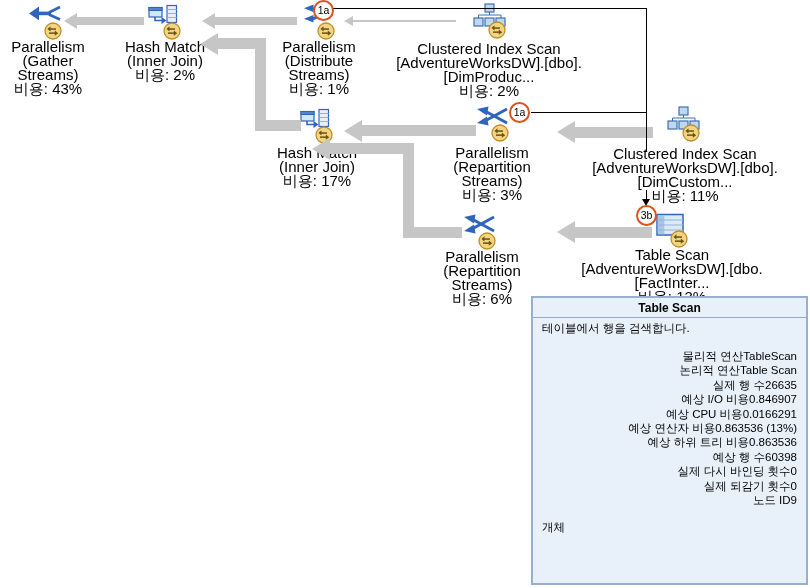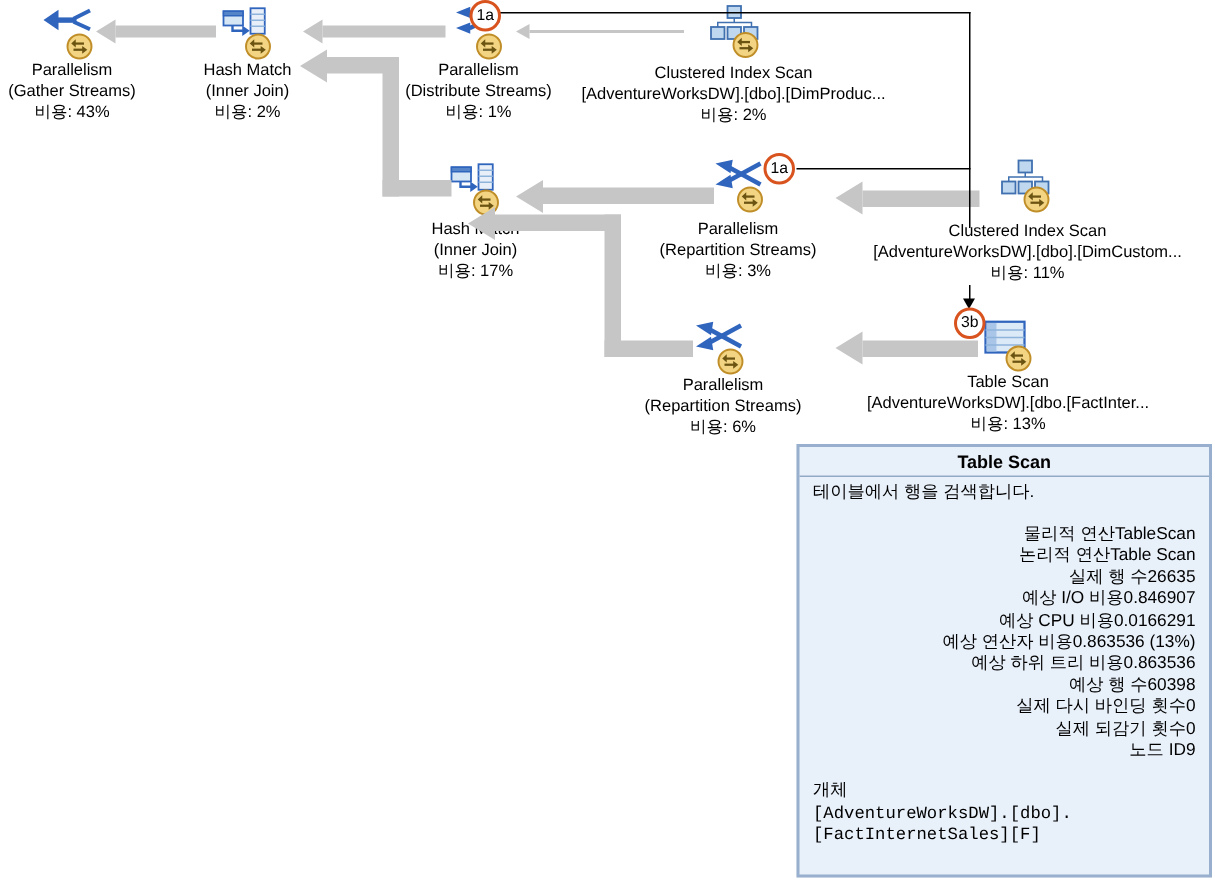--- a/index.html
+++ b/index.html
@@ -1,18 +1,18 @@
 <!DOCTYPE html>
 <html><head>
 <meta charset="utf-8">
 <style>
   html,body{margin:0;padding:0;background:#fff;}
   .canvas{position:relative;width:810px;height:588px;background:#ffffff;overflow:hidden;
           font-family:"Liberation Sans",sans-serif;color:#000;}
-  .node{position:absolute;text-align:center;font-size:11px;line-height:14px;}
+  .node{position:absolute;text-align:center;font-size:15px;line-height:14px;}
   .icon{position:absolute;}
   .circ{position:absolute;width:17px;height:17px;border:2px solid #d9531e;border-radius:50%;
         background:#fff;font-size:10.5px;line-height:17px;text-align:center;z-index:6;}
   .bar{position:absolute;background:#c6c6c6;z-index:1;}
   .blk{position:absolute;background:#000;z-index:2;}
   .tri{position:absolute;width:0;height:0;border-style:solid;z-index:1;}
   .tri.big{border-width:11px 18px 11px 0;border-color:transparent #c6c6c6 transparent transparent;}
   .tri.med{border-width:8px 13px 8px 0;border-color:transparent #c6c6c6 transparent transparent;}
   .tri.sml{border-width:5px 9px 5px 0;border-color:transparent #c6c6c6 transparent transparent;}
   .tri.dwn{border-width:7px 4.5px 0 4.5px;border-color:#000 transparent transparent transparent;z-index:2;}
@@ -245,17 +245,16 @@
       <div class="tt-row">
           <span>실제 되감기 횟수</span>
           <span>0</span>
         </div>
       <div class="tt-row">
           <span>노드 ID</span>
           <span>9</span>
         </div>
       <div class="tt-gap"></div>
       <div class="tt-obj">개체</div>
-      <div class="tt-obj">[AdventureWorksDW].[dbo].[FactInternetSales][F]</div>
     </div>
   </div>
 
 </div>
 
 </body></html>

